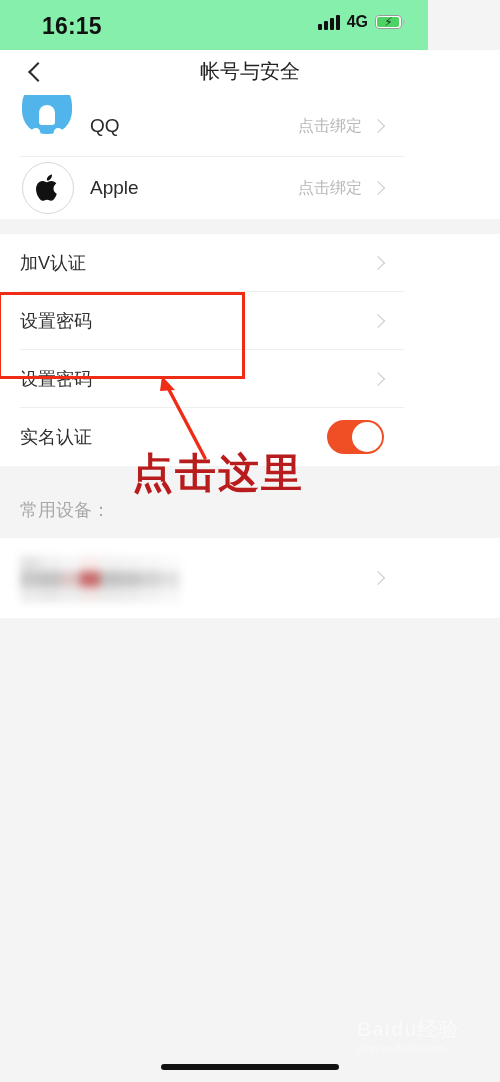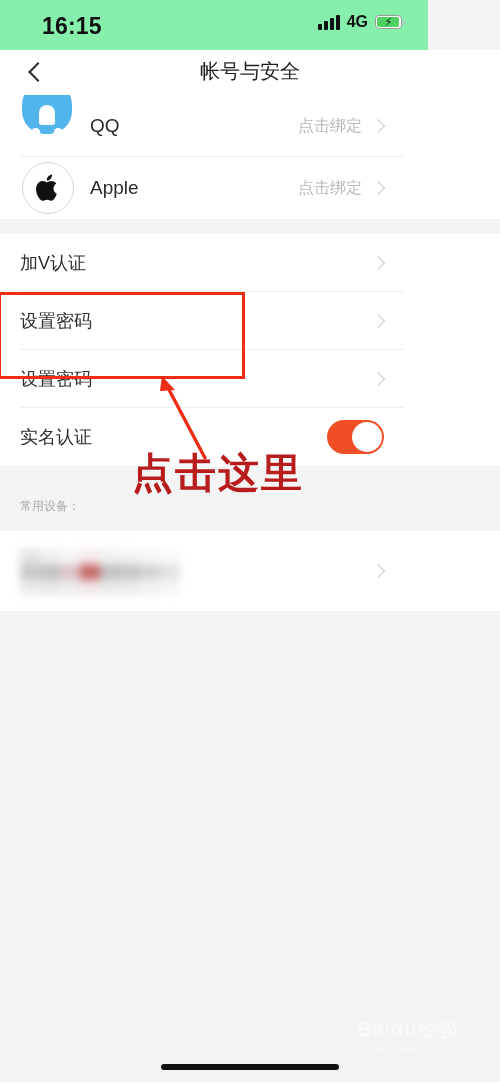--- a/index.html
+++ b/index.html
@@ -157,21 +157,21 @@
   }
 
   
   .hint {
     padding: 16px 20px 0 20px;
     font-size: 13.5px; color: #b5b5b5; line-height: 1.5;
     background: #f4f4f4;
   }
   .section-label {
     padding: 32px 20px 16px 20px;
-    font-size: 12px; color: #a9a9a9;
+    font-size: 18px; color: #a9a9a9;
     background: #f4f4f4;
   }
 
   
   .device-row { height: 80px; position: relative; background: #fff; }
   .blurred {
     position: absolute; left: 20px; top: 18px;
     width: 160px; height: 46px;
     filter: blur(4px);
     display: grid;

